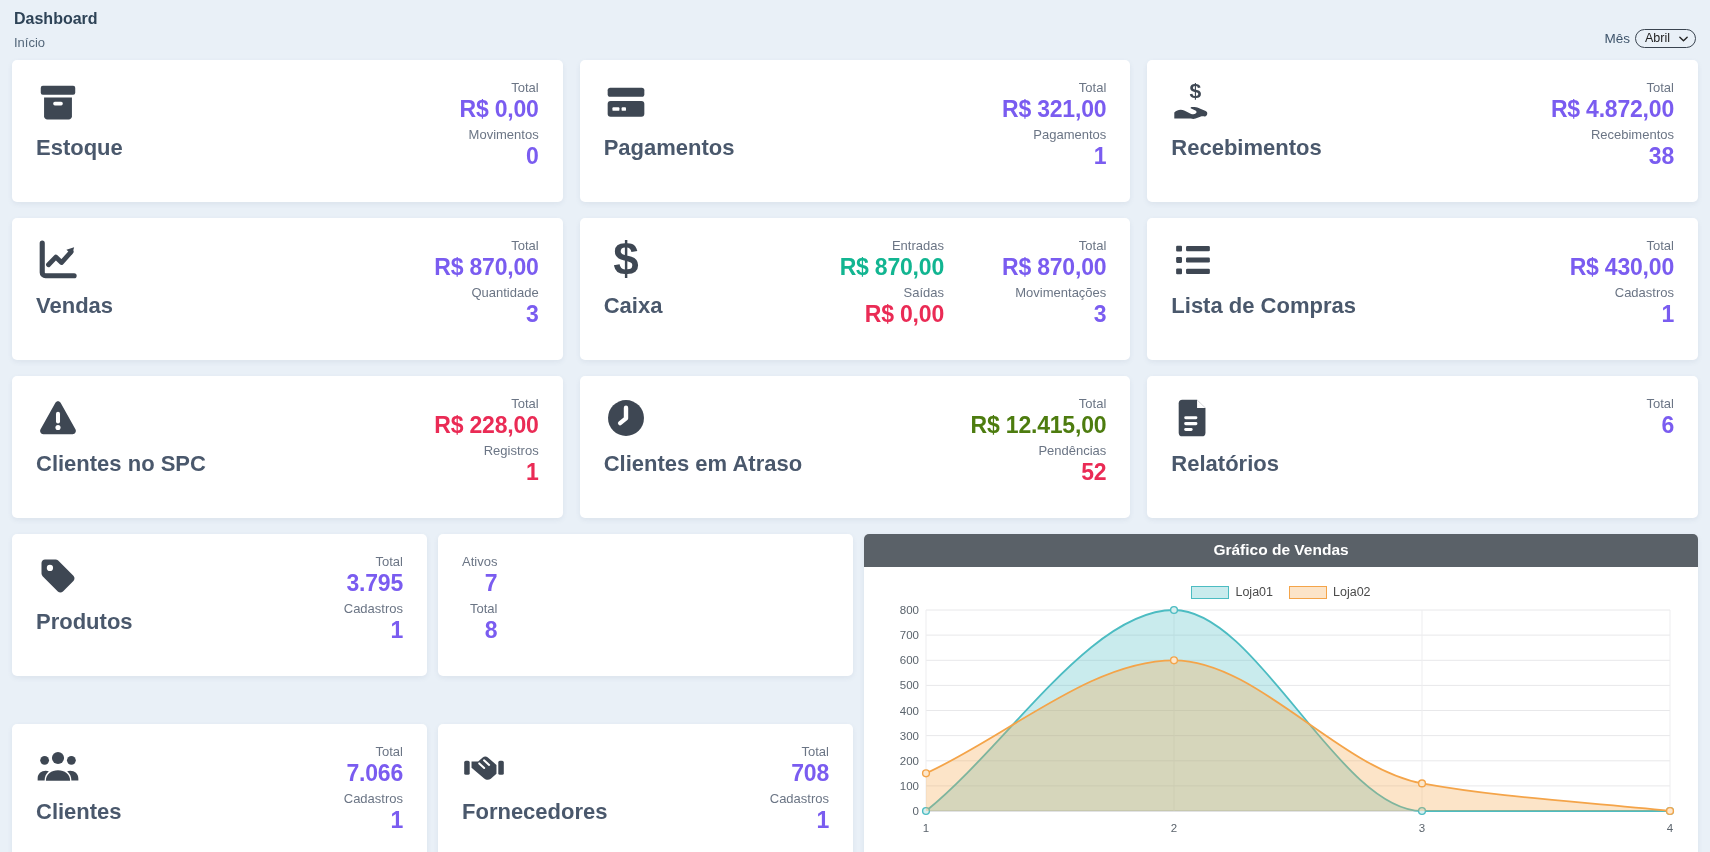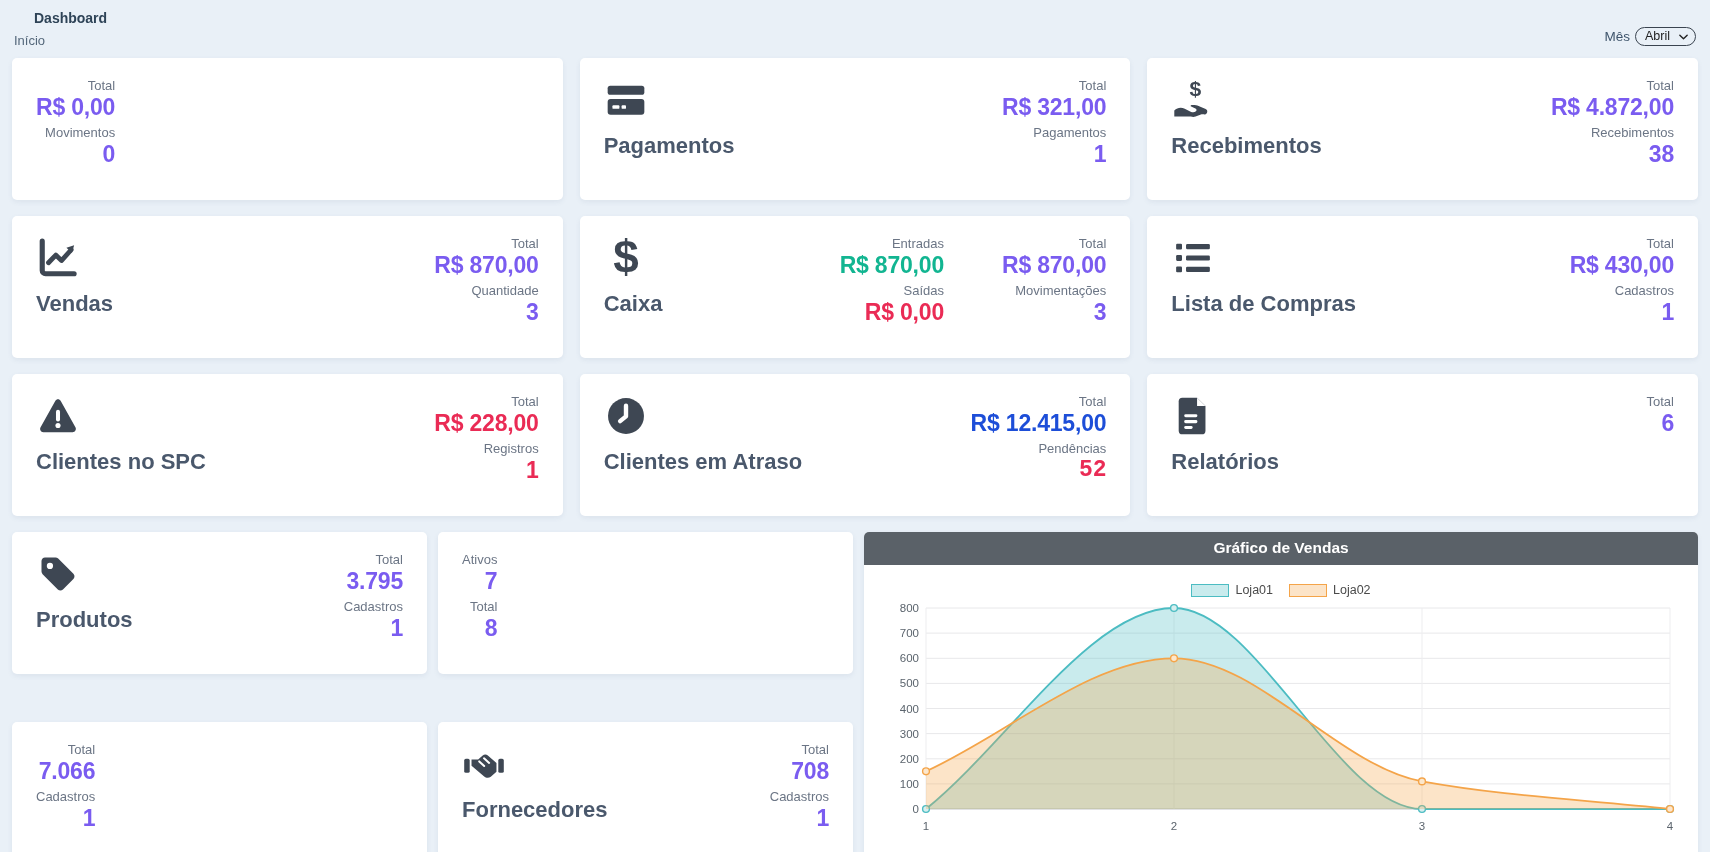--- a/index.html
+++ b/index.html
@@ -6,21 +6,21 @@
   html,body { margin:0; padding:0; }
   body {
     width:1710px; height:852px; overflow:hidden;
     background:#e9f0f7;
     font-family:"Liberation Sans","DejaVu Sans",sans-serif;
     color:#4b5668;
   }
   .page { padding:8px 12px 0; }
 
   .page-header { display:flex; justify-content:space-between; align-items:flex-end; margin:2px 2px 10px; }
-  .ph-title { font-size:14px; font-weight:bold; color:#2e4357; margin-bottom:7px;margin-left:20px; }
+  .ph-title { font-size:16px; font-weight:bold; color:#2e4357; margin-bottom:7px; }
   .ph-sub { font-size:13px; color:#54677a; }
   .month { display:flex; align-items:center; gap:5px; font-size:13.5px; color:#3f556c; margin-bottom:2px; }
   .select-wrap { position:relative; display:inline-block; }
   .select-wrap select {
     appearance:none; -webkit-appearance:none;
     font-family:inherit; font-size:12.5px; color:#222;
     background:transparent; border:1.5px solid #3a4450; border-radius:11px;
     padding:1px 24px 2px 9px; outline:none; cursor:pointer;
   }
   .select-wrap .chev { position:absolute; right:7px; top:50%; transform:translateY(-50%); pointer-events:none; display:flex; }
@@ -73,20 +73,28 @@
           <svg width="11" height="11" viewBox="0 0 24 24">
               <path d="M4 8l8 8 8-8" fill="none" stroke="#222" stroke-width="3" stroke-linecap="round" stroke-linejoin="round"></path>
             </svg>
         </span>
       </span>
     </div>
   </div>
 
   <div class="grid-top" id="grid-top">
       <div class="card">
+        <div class="card-left">
+          <span class="card-icon"><svg viewBox="0 0 24 24" fill="currentColor">
+              <rect x="2.6" y="3.2" width="18.8" height="4.8" rx="1.1"></rect>
+              <path d="M4.4 9.6h15.2v10.2c0 1-.8 1.8-1.8 1.8H6.2c-1 0-1.8-.8-1.8-1.8z"></path>
+              <rect x="9.4" y="11.8" width="5.2" height="2.1" rx=".9" fill="#fff"></rect>
+            </svg></span>
+          <div class="card-title">Estoque</div>
+        </div>
         <div class="card-stats">
           <div class="stat-col">
             <div class="stat-label">Total</div>
             <div class="stat-value" style="color: rgb(122, 92, 240);">R$ 0,00</div>
             <div class="stat-label">Movimentos</div>
             <div class="stat-value" style="color: rgb(122, 92, 240);">0</div>
           </div>
         </div>
       </div>
       <div class="card">
@@ -208,23 +216,23 @@
         <div class="card-left">
           <span class="card-icon"><svg viewBox="0 0 24 24" fill="currentColor">
               <circle cx="12" cy="12" r="9.8"></circle>
               <path d="M12 6.4v5.8l-3.2 2.6" stroke="#fff" stroke-width="2.4" fill="none" stroke-linecap="round" stroke-linejoin="round"></path>
             </svg></span>
           <div class="card-title">Clientes em Atraso</div>
         </div>
         <div class="card-stats">
           <div class="stat-col">
             <div class="stat-label">Total</div>
-            <div class="stat-value" style="color: #1d4ed8;">R$ 12.415,00</div>
+            <div class="stat-value" style="color: #4d7c0f;">R$ 12.415,00</div>
             <div class="stat-label">Pendências</div>
-            <div class="stat-value" style="color: rgb(234, 43, 85); font-family: Liberation Mono, monospace;">52</div>
+            <div class="stat-value" style="color: rgb(234, 43, 85);">52</div>
           </div>
         </div>
       </div>
       <div class="card">
         <div class="card-left">
           <span class="card-icon"><svg viewBox="0 0 24 24" fill="currentColor">
               <path d="M6.2 2h8l4.6 4.6V20a2 2 0 0 1-2 2H6.2a2 2 0 0 1-2-2V4a2 2 0 0 1 2-2z"></path>
               <path d="M14.2 2v4.6h4.6z" fill="#fff"></path>
               <rect x="7.2" y="11" width="7.2" height="1.7" rx=".8" fill="#fff"></rect>
               <rect x="7.2" y="14.2" width="7.2" height="1.7" rx=".8" fill="#fff"></rect>
@@ -320,20 +328,31 @@
         <div class="card-stats">
           <div class="stat-col">
             <div class="stat-label">Ativos</div>
             <div class="stat-value" style="color: rgb(122, 92, 240);">7</div>
             <div class="stat-label">Total</div>
             <div class="stat-value" style="color: rgb(122, 92, 240);">8</div>
           </div>
         </div>
       </div>
       <div class="card">
+        <div class="card-left">
+          <span class="card-icon"><svg viewBox="0 0 24 24" fill="currentColor">
+              <circle cx="12" cy="7.6" r="3.3"></circle>
+              <path d="M5.4 20c0-3.6 3-5.7 6.6-5.7s6.6 2.1 6.6 5.7z"></path>
+              <circle cx="4.7" cy="8.9" r="2.4"></circle>
+              <path d="M.9 18.9c0-2.7 2-4.3 4.4-4.3.6 0 1.2.1 1.7.3-1.5 1.3-2.3 3-2.3 5H.9z"></path>
+              <circle cx="19.3" cy="8.9" r="2.4"></circle>
+              <path d="M23.1 18.9c0-2.7-2-4.3-4.4-4.3-.6 0-1.2.1-1.7.3 1.5 1.3 2.3 3 2.3 5h3.8z"></path>
+            </svg></span>
+          <div class="card-title">Clientes</div>
+        </div>
         <div class="card-stats">
           <div class="stat-col">
             <div class="stat-label">Total</div>
             <div class="stat-value" style="color: rgb(122, 92, 240);">7.066</div>
             <div class="stat-label">Cadastros</div>
             <div class="stat-value" style="color: rgb(122, 92, 240);">1</div>
           </div>
         </div>
       </div>
       <div class="card">

